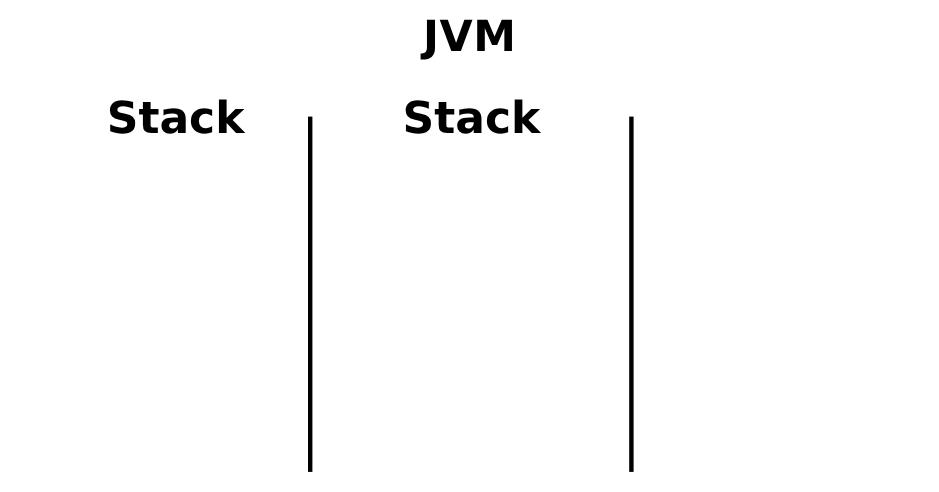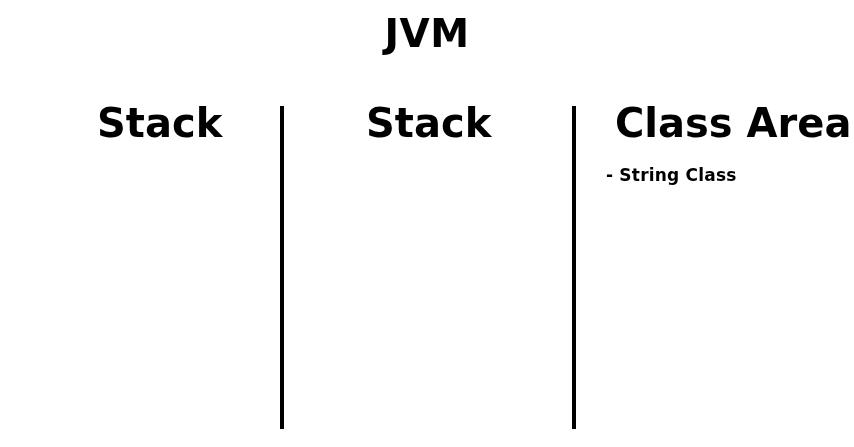--- a/index.html
+++ b/index.html
@@ -35,21 +35,21 @@
     top: 106px;
     width: 4px;
     height: 323px;
     background: #000000;
   }
   #divider-1 { left: 280px; }
   #divider-2 { left: 572px; }
 
   .column {
     position: absolute;
-    top: 100px;
+    top: 85px;
   }
   .col-header {
     font-size: 40px;
     font-weight: bold;
     color: #000000;
     line-height: 1.18;
     white-space: nowrap;
   }
   #col-stack   { left: 97px;  }
   #col-heap    { left: 366px; }
@@ -83,20 +83,14 @@
   <div class="column" id="col-stack">
     <div class="col-header">Stack</div>
     <div class="col-items"></div>
   </div>
 
   <div class="column" id="col-heap">
     <div class="col-header">Stack</div>
     <div class="col-items"></div>
   </div>
 
-  <div class="column" id="col-class">
-    <div class="col-header">Class Area</div>
-    <div class="col-items">
-      <div class="col-item">- String Class</div>
-    </div>
-  </div>
 
 </div>
 
 </body></html>

